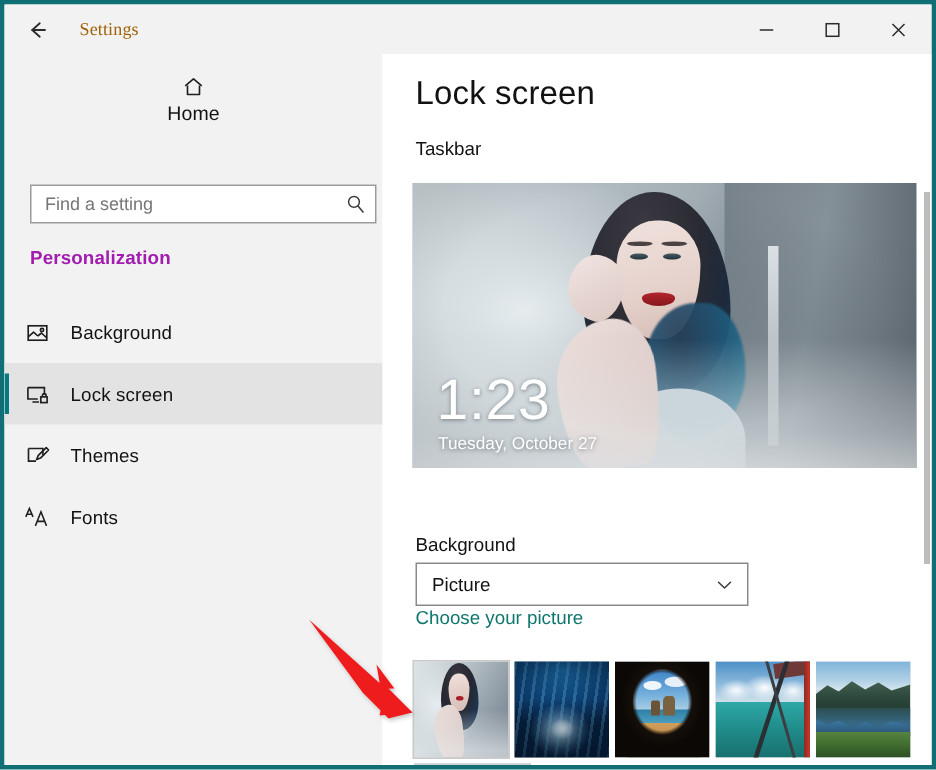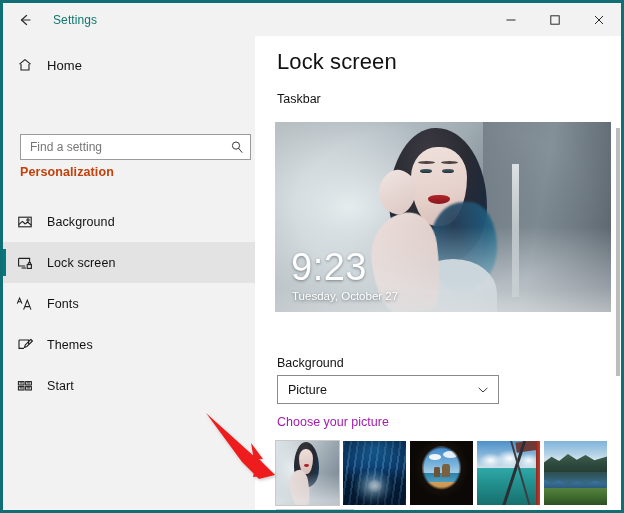--- a/index.html
+++ b/index.html
@@ -31,22 +31,22 @@
     background: #f2f2f2;
     display: flex; align-items: center;
   }
   #back-button {
     width: 44px; height: 33px;
     display: flex; align-items: center; justify-content: center;
     color: #2b2b2b;
   }
   #back-button svg { display: block; }
   #app-title {
-    font-size: 12px; color: #0f766e;
-    margin-left: 6px; letter-spacing: 0.1px;
+    font-size: 12px; color: #a16207;
+    margin-left: 6px; letter-spacing: 0.1px; font-family: Liberation Serif, serif;
   }
   #window-controls {
     position: absolute; right: 0; top: 0;
     height: 33px; display: flex;
   }
   .wc-btn {
     width: 44px; height: 33px;
     display: flex; align-items: center; justify-content: center;
     color: #2b2b2b;
   }
@@ -54,56 +54,56 @@
 
   
   #sidebar {
     position: absolute; left: 0; top: 33px;
     width: 252px; height: 474px;
     background: #f2f2f2;
   }
   #home-row {
     position: absolute; left: 0; top: 11px;
     width: 252px; height: 36px;
-    display: flex; align-items: center;
+    display: flex; align-items: center; flex-direction: column;
   }
   .nav-icon {
     width: 44px; min-width: 44px; height: 36px;
     display: flex; align-items: center; justify-content: center;
     color: #1f1f1f;
   }
   .nav-icon svg { display: block; }
   .nav-label {
     font-size: 12.5px; color: #121212;
     letter-spacing: 0.1px;
   }
   #home-row .nav-label { font-size: 13px; }
 
   #search-box {
-    position: absolute; left: 17px; top: 98px;
+    position: absolute; left: 17px; top: 87px;
     width: 231px; height: 26px;
     background: #ffffff;
     border: 1px solid #9a9a9a;
     display: flex; align-items: center;
   }
   #search-input-text {
     flex: 1;
     font-size: 12px; color: #767676;
     padding-left: 9px;
     font-family: "Liberation Sans", sans-serif;
   }
   #search-icon {
     width: 26px; height: 24px;
     display: flex; align-items: center; justify-content: center;
     color: #3a3a3a;
   }
 
   #section-label {
     position: absolute; left: 17px; top: 129px;
-    font-size: 12.5px; font-weight: bold; color: #c2410c;
+    font-size: 12.5px; font-weight: bold; color: #a21caf;
     letter-spacing: 0.1px;
   }
 
   #nav-list {
     position: absolute; left: 0; top: 165px;
     width: 252px;
   }
   .nav-item {
     position: relative;
     width: 252px; height: 41px;
@@ -259,22 +259,22 @@
     font-size: 12.5px; color: #121212;
   }
   #bg-select-chevron {
     width: 30px; height: 27px;
     display: flex; align-items: center; justify-content: center;
     color: #3a3a3a;
   }
 
   
   #choose-label {
-    position: absolute; left: 22px; top: 379px;
-    font-size: 12.5px; color: #a21caf;
+    position: absolute; left: 22px; top: 369px;
+    font-size: 12.5px; color: #0f766e;
   }
   #thumb-row {
     position: absolute; left: 21px; top: 405px;
     display: flex; gap: 4px;
   }
   .thumb {
     width: 63px; height: 64px;
     overflow: hidden;
     position: relative;
     background: #cfd6da;
@@ -544,52 +544,39 @@
               <rect x="10.2" y="9.6" width="4.2" height="3.8"></rect>
               <path d="M11.3 9.6 V8.6 a1.2 1.2 0 0 1 2.4 0 V9.6"></path>
             </svg>
           </span>
           <span class="nav-label">Lock screen</span>
         </div>
 
         <div class="nav-item">
 
           <span class="nav-icon">
+            <svg width="16" height="16" viewBox="0 0 16 16" fill="none" stroke="currentColor" stroke-width="1.1">
+              <path d="M2 3 H11.6 V7.4 M2 3 V11.4 H7"></path>
+              <path d="M13.8 2.4 L8.4 7.8 l-1 2.6 2.6-1 5.4-5.4 z" stroke-linejoin="round"></path>
+            </svg>
+          </span>
+          <span class="nav-label">Themes</span>
+        </div>
+
+        <div class="nav-item">
+
+          <span class="nav-icon">
             <svg width="18" height="16" viewBox="0 0 18 16" fill="none" stroke="currentColor" stroke-width="1.05">
               <path d="M1.2 7.6 L3.6 2 L6 7.6 M2.1 5.8 H5.1"></path>
               <path d="M7.6 13.6 L11.3 4.2 L15 13.6 M9 10.6 H13.6"></path>
             </svg>
           </span>
           <span class="nav-label">Fonts</span>
         </div>
 
-        <div class="nav-item">
-
-          <span class="nav-icon">
-            <svg width="16" height="16" viewBox="0 0 16 16" fill="none" stroke="currentColor" stroke-width="1.1">
-              <path d="M2 3 H11.6 V7.4 M2 3 V11.4 H7"></path>
-              <path d="M13.8 2.4 L8.4 7.8 l-1 2.6 2.6-1 5.4-5.4 z" stroke-linejoin="round"></path>
-            </svg>
-          </span>
-          <span class="nav-label">Themes</span>
-        </div>
-
-        <div class="nav-item">
-
-          <span class="nav-icon">
-            <svg width="16" height="16" viewBox="0 0 16 16" fill="none" stroke="currentColor" stroke-width="1.05">
-              <rect x="1.4" y="3.6" width="5.6" height="3.4"></rect>
-              <rect x="8.6" y="3.6" width="5.8" height="3.4"></rect>
-              <rect x="1.4" y="8.6" width="5.6" height="3.4"></rect>
-              <rect x="8.6" y="8.6" width="5.8" height="3.4"></rect>
-              <path d="M2.6 4.6 H5.8 M2.6 5.9 H5.8 M9.8 4.6 H13.2 M9.8 5.9 H13.2 M2.6 9.6 H5.8 M2.6 10.9 H5.8 M9.8 9.6 H13.2 M9.8 10.9 H13.2" stroke-width="0.7"></path>
-            </svg>
-          </span>
-          <span class="nav-label">Start</span>
-        </div>
 
 
       </div>
     </div>
 
     <div id="content">
 
       <div id="page-title">Lock screen</div>
       <div id="preview-label">Taskbar</div>
 
@@ -603,21 +590,21 @@
         <div class="pv-layer" id="pv-eye-l"></div>
         <div class="pv-layer" id="pv-eye-r"></div>
         <div class="pv-layer" id="pv-lips"></div>
         <div class="pv-layer" id="pv-hair2"></div>
         <div class="pv-layer" id="pv-shoulder"></div>
         <div class="pv-layer" id="pv-arm"></div>
         <div class="pv-layer" id="pv-hand"></div>
         <div class="pv-layer" id="pv-frame-bar"></div>
         <div class="pv-layer" id="pv-fog"></div>
         <div class="pv-layer" id="pv-vignette"></div>
-        <div id="pv-clock">9:23</div>
+        <div id="pv-clock">1:23</div>
         <div id="pv-date">Tuesday, October 27</div>
       </div>
 
       <div id="bg-label">Background</div>
       <div id="bg-select">
         <span id="bg-select-value">Picture</span>
         <span id="bg-select-chevron">
           <svg width="12" height="12" viewBox="0 0 12 12" fill="none" stroke="currentColor" stroke-width="1">
             <path d="M2 4.2 L6 8 L10 4.2" stroke-linecap="round" stroke-linejoin="round"></path>
           </svg>

